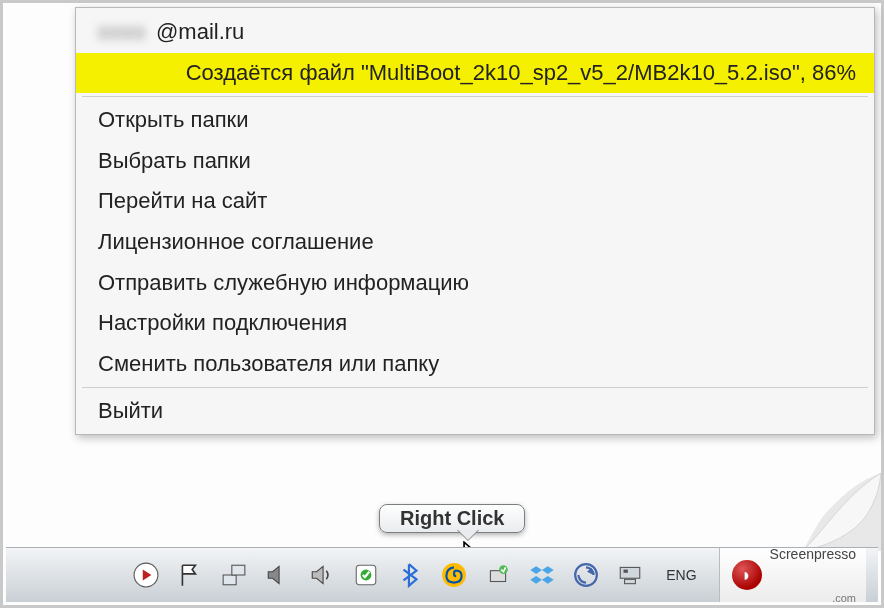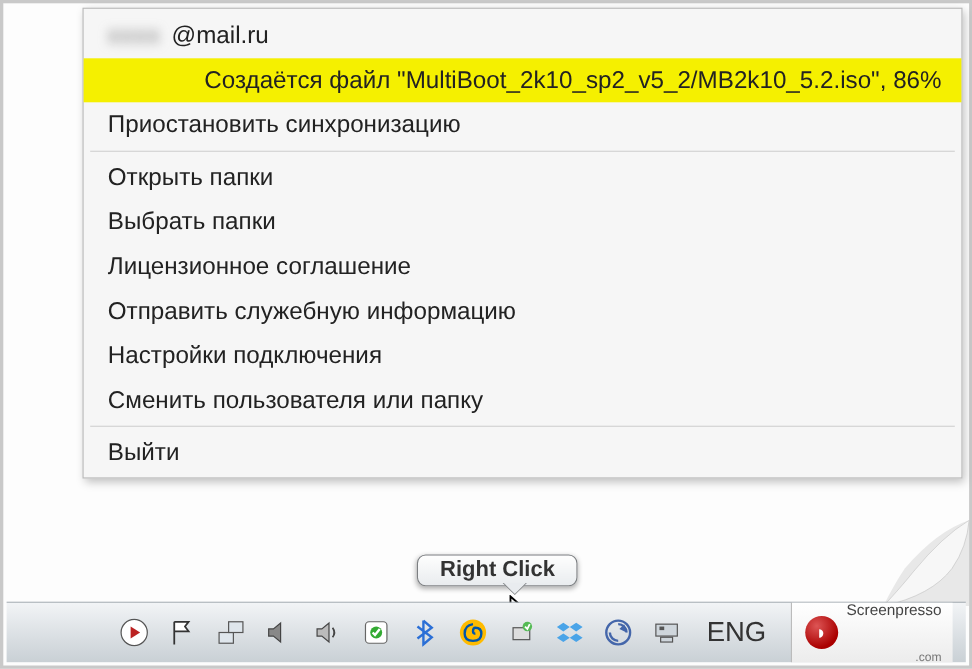--- a/index.html
+++ b/index.html
@@ -7,45 +7,45 @@
   .menu{position:absolute;left:72px;top:4px;right:6px;background:#f6f6f6;border:1px solid #b8b8b8;box-shadow:2px 3px 8px rgba(0,0,0,0.25);padding:4px 0 2px 0;}
   .row{padding:6px 18px 6px 22px;font-size:22px;color:#222;line-height:1.3;white-space:nowrap;overflow:hidden;}
   .row.header{display:flex;align-items:center;gap:10px;}
   .blur{filter:blur(5px);color:#777;letter-spacing:1px;}
   .hl{background:#f5f000;text-align:right;}
   .sep{height:1px;background:#cfcfcf;margin:3px 6px;}
   .taskbar{position:absolute;left:3px;right:3px;bottom:3px;height:54px;background:linear-gradient(#f2f4f6,#d9dee2 60%,#c9d0d5);border-top:1px solid #a9b0b6;display:flex;align-items:center;}
   .tray{margin-left:auto;display:flex;align-items:center;gap:16px;padding:0 12px 0 0;height:100%;}
   .ticon{width:28px;height:28px;display:flex;align-items:center;justify-content:center;}
   .ticon svg{width:26px;height:26px;}
-  .lang{font-size:25px;color:#333;padding:0 6px;}
+  .lang{font-size:14px;color:#333;padding:0 6px;}
   .watermark{display:flex;align-items:center;gap:8px;background:linear-gradient(#fff,#ececec);border-left:1px solid #bbb;height:100%;padding:0 10px 0 12px;position:relative;}
   .wm-logo{width:30px;height:30px;border-radius:50%;background:radial-gradient(circle at 35% 30%,#d55,#a00 70%);display:flex;align-items:center;justify-content:center;color:#fff;font-weight:bold;font-size:18px;}
   .wm-text{font-size:14px;line-height:1;color:#444;}
   .wm-text small{font-size:11px;color:#777;display:block;text-align:right;margin-top:32px;}
   .corner-curl{position:absolute;right:0;bottom:54px;width:78px;height:78px;pointer-events:none;}
   .tooltip{position:absolute;left:376px;bottom:72px;background:linear-gradient(#fefefe,#e9ecef);border:1px solid #7c7f82;border-radius:8px;padding:2px 20px;font-size:20px;font-weight:bold;color:#333;box-shadow:0 2px 5px rgba(0,0,0,0.3);}
   .tooltip:after{content:"";position:absolute;left:78px;bottom:-18px;border:10px solid transparent;border-top-color:#e9ecef;}
   .tooltip:before{content:"";position:absolute;left:77px;bottom:-20px;border:11px solid transparent;border-top-color:#7c7f82;}
   .cursor{position:absolute;left:459px;bottom:30px;width:26px;height:34px;pointer-events:none;}
 </style>
 </head>
 <body>
 <div class="frame">
 
   <div class="menu">
     <div class="row header">
       <span class="blur">xxxx</span>
       <span>@mail.ru</span>
     </div>
     <div class="row hl">Создаётся файл "MultiBoot_2k10_sp2_v5_2/MB2k10_5.2.iso", 86%</div>
-    <div class="row">Приостановить синхронизацию</div>
     <div class="sep"></div>
     <div class="row">Открыть папки</div>
     <div class="row">Выбрать папки</div>
+    <div class="row">Перейти на сайт</div>
     <div class="row">Лицензионное соглашение</div>
     <div class="row">Отправить служебную информацию</div>
     <div class="row">Настройки подключения</div>
     <div class="row">Сменить пользователя или папку</div>
     <div class="sep"></div>
     <div class="row">Выйти</div>
   </div>
 
   <div class="tooltip">Right Click</div>
 

